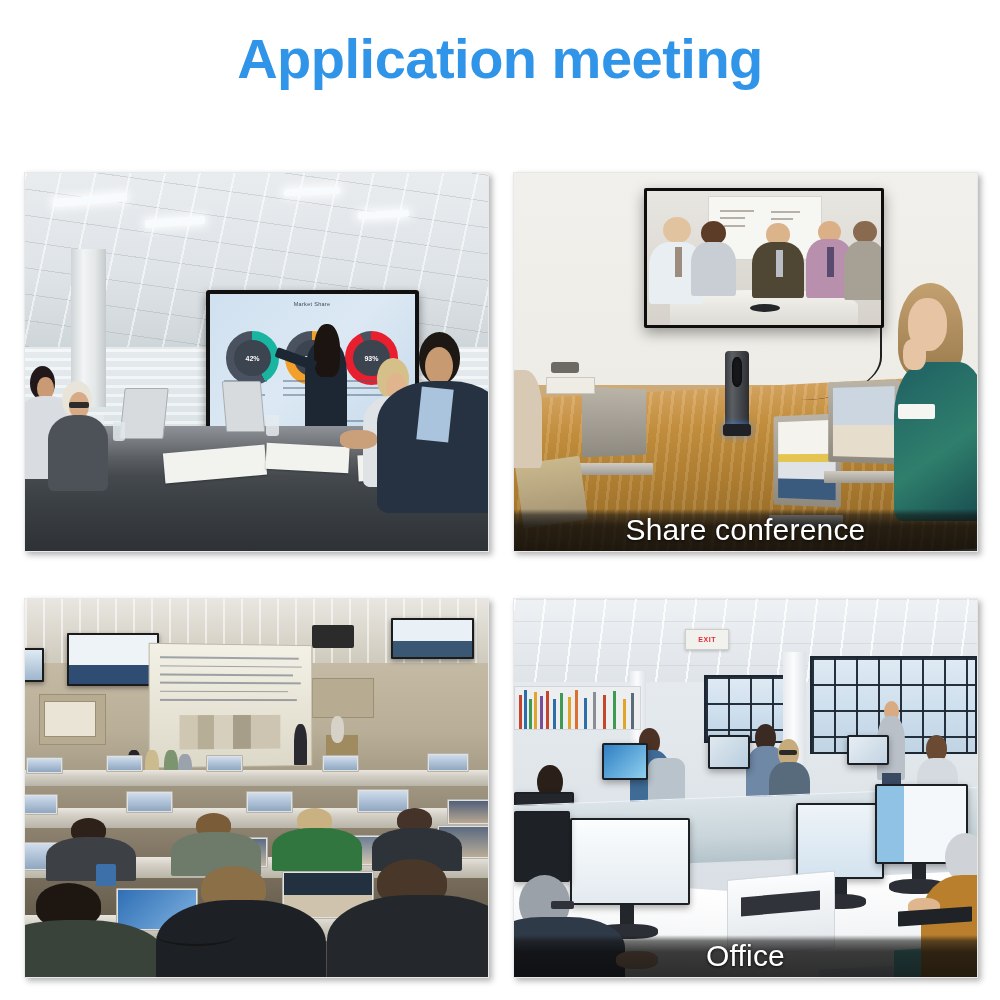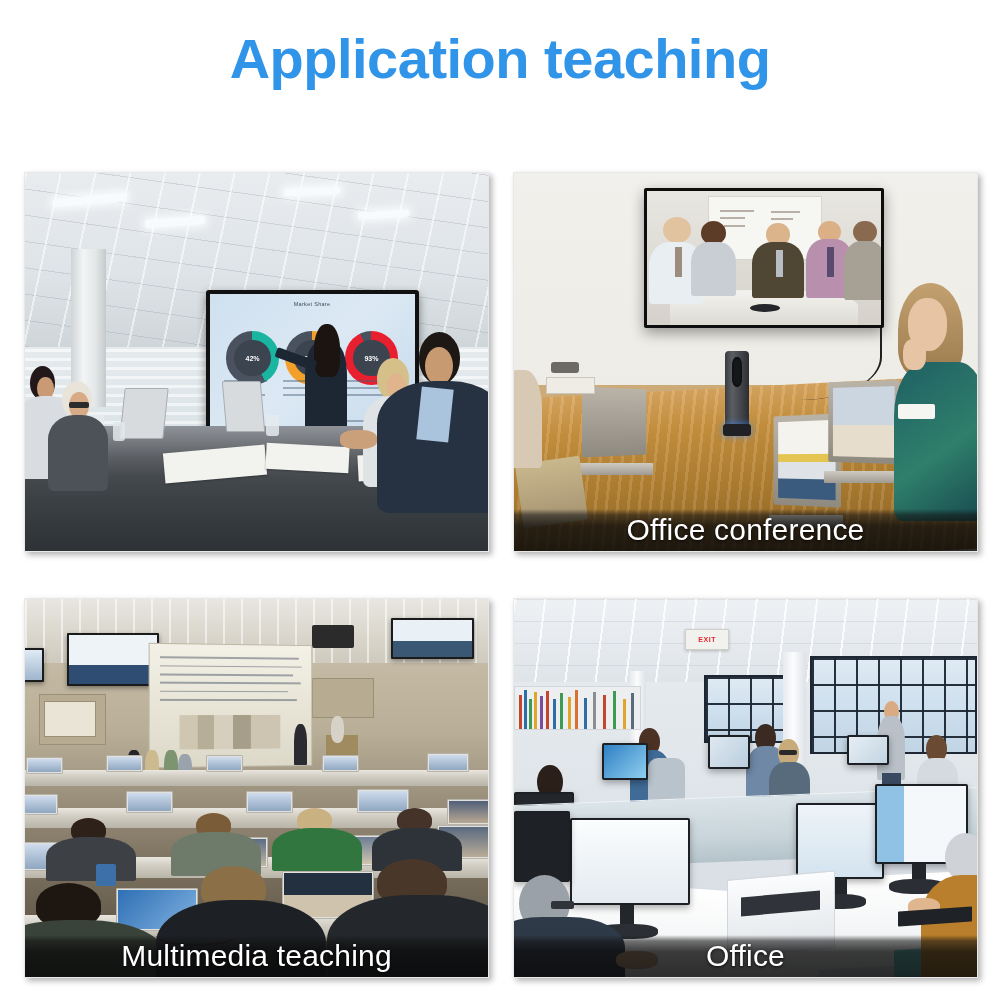--- a/index.html
+++ b/index.html
@@ -247,21 +247,21 @@
   .p4-mon .p4-mscr{ position:absolute; inset:2px; background: linear-gradient(to bottom,#f4f8fb,#d7e6f2); }
   .p4-monstand{ position:absolute; background:#23272c; }
   .p4-monbase{ position:absolute; background:#2b2f35; border-radius:40%; }
   .p4-head{ position:absolute; border-radius:50%; }
   .p4-body{ position:absolute; border-radius:40% 40% 6% 6%; }
   .p4-teal{ position:absolute; background:#5fc6c0; }
 </style>
 </head>
 <body>
 
-<div class="page-title">Application teaching</div>
+<div class="page-title">Application meeting</div>
 
 <div class="grid">
 
   <div class="panel">
     <div class="scene">
 
       <div class="p1-wallglass"></div>
       <div class="p1-ceiling"></div>
 
       <div class="p1-light" style="left:6%;top:6%;width:16%;height:2.2%;transform:rotate(-5deg);"></div>
@@ -407,21 +407,21 @@
       <div class="p2-woman-hair" style="left:83%;top:29%;width:14%;height:25%;"></div>
       <div class="p2-woman-face" style="left:85%;top:33%;width:8.5%;height:14%;"></div>
       <div class="p2-woman-top" style="left:82%;top:50%;width:20%;height:42%;"></div>
       <div style="position:absolute;left:84%;top:44%;width:5%;height:8%;background:#e6c4a4;border-radius:40%;"></div>
       <div style="position:absolute;left:83%;top:61%;width:8%;height:4%;background:#f5f5f2;border-radius:2px;"></div>
 
       <div style="position:absolute;left:-3%;top:52%;width:9%;height:26%;background:#d8c9b4;border-radius:40% 40% 6% 6%;"></div>
       <div style="position:absolute;left:7%;top:54%;width:10%;height:4%;background:#efece6;border:1px solid #cdc8bd;"></div>
       <div style="position:absolute;left:8%;top:50%;width:6%;height:3%;background:#6d6a63;border-radius:3px;"></div>
     </div>
-    <div class="caption">Office conference</div>
+    <div class="caption">Share conference</div>
   </div>
 
   <div class="panel">
     <div class="scene">
       <div class="p3-bg"></div>
       <div class="p3-ceiling"></div>
 
       <div class="p3-wallpanel" style="left:3%;top:25%;width:14%;height:13%;"></div>
       <div class="p3-wallpanel" style="left:62%;top:21%;width:13%;height:10%;"></div>
       <div class="p3-wallpanel" style="left:4%;top:27%;width:11%;height:9%;background:#e9e4d6;"></div>
@@ -533,21 +533,20 @@
         <div class="p3-head" style="left:39%;top:48%;width:13%;height:18%;background:#8b6f46;"></div>
         <div class="p3-shoulder" style="left:30%;top:62%;width:34%;height:40%;background:#1d2126;"></div>
 
         <div class="p3-head" style="left:74%;top:45%;width:14%;height:19%;background:#49372a;"></div>
         <div class="p3-shoulder" style="left:64%;top:60%;width:38%;height:42%;background:#24282d;"></div>
 
         <div style="position:absolute;left:18%;top:47%;width:4%;height:9%;background:#3d6fa8;border-radius:2px;"></div>
         <div style="position:absolute;left:30%;top:72%;width:16%;height:8%;border-bottom:2px solid #151515;border-radius:0 0 60% 60%;"></div>
       </div>
     </div>
-    <div class="caption">Multimedia teaching</div>
   </div>
 
   <div class="panel">
     <div class="scene">
       <div class="p4-bg"></div>
       <div class="p4-ceiling"></div>
 
       <div class="p4-exit">EXIT</div>
 
       <div class="p4-window" style="left:41%;top:20%;width:19%;height:18%;"></div>

